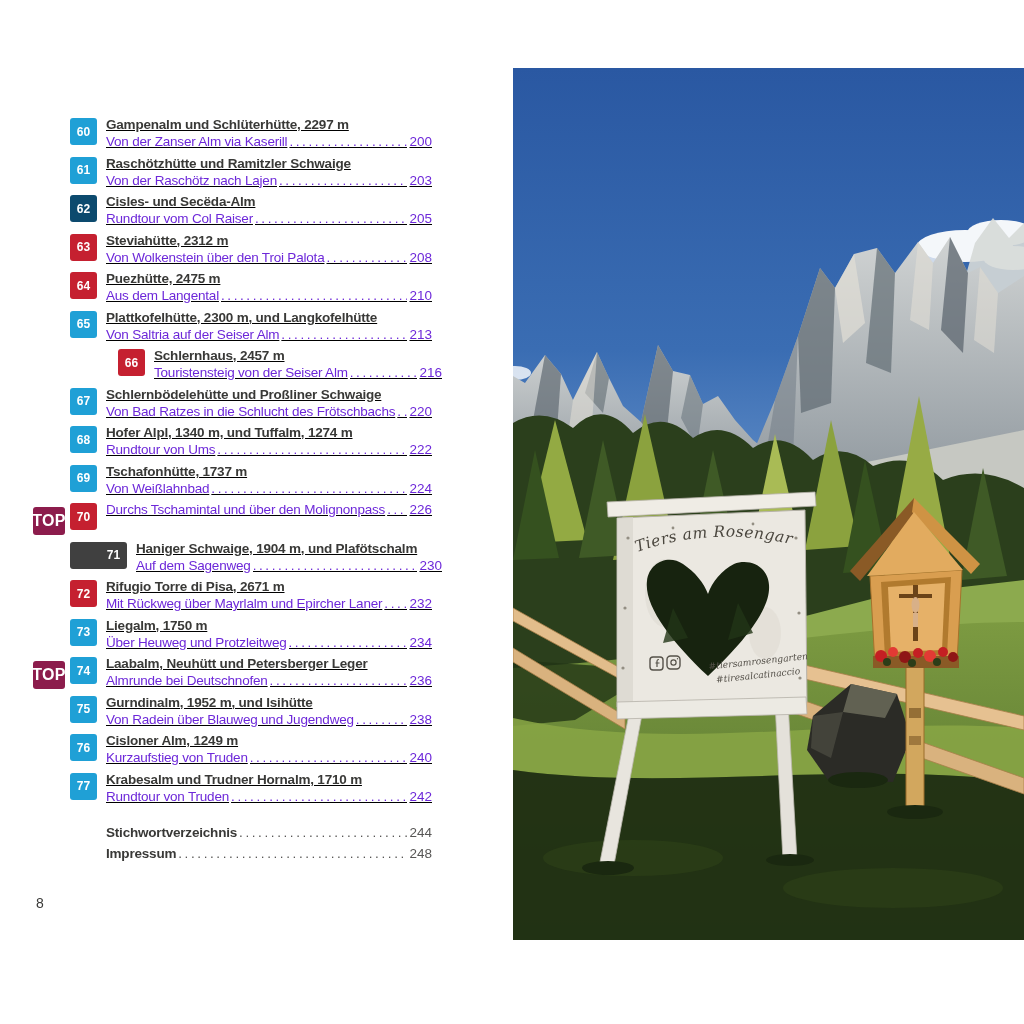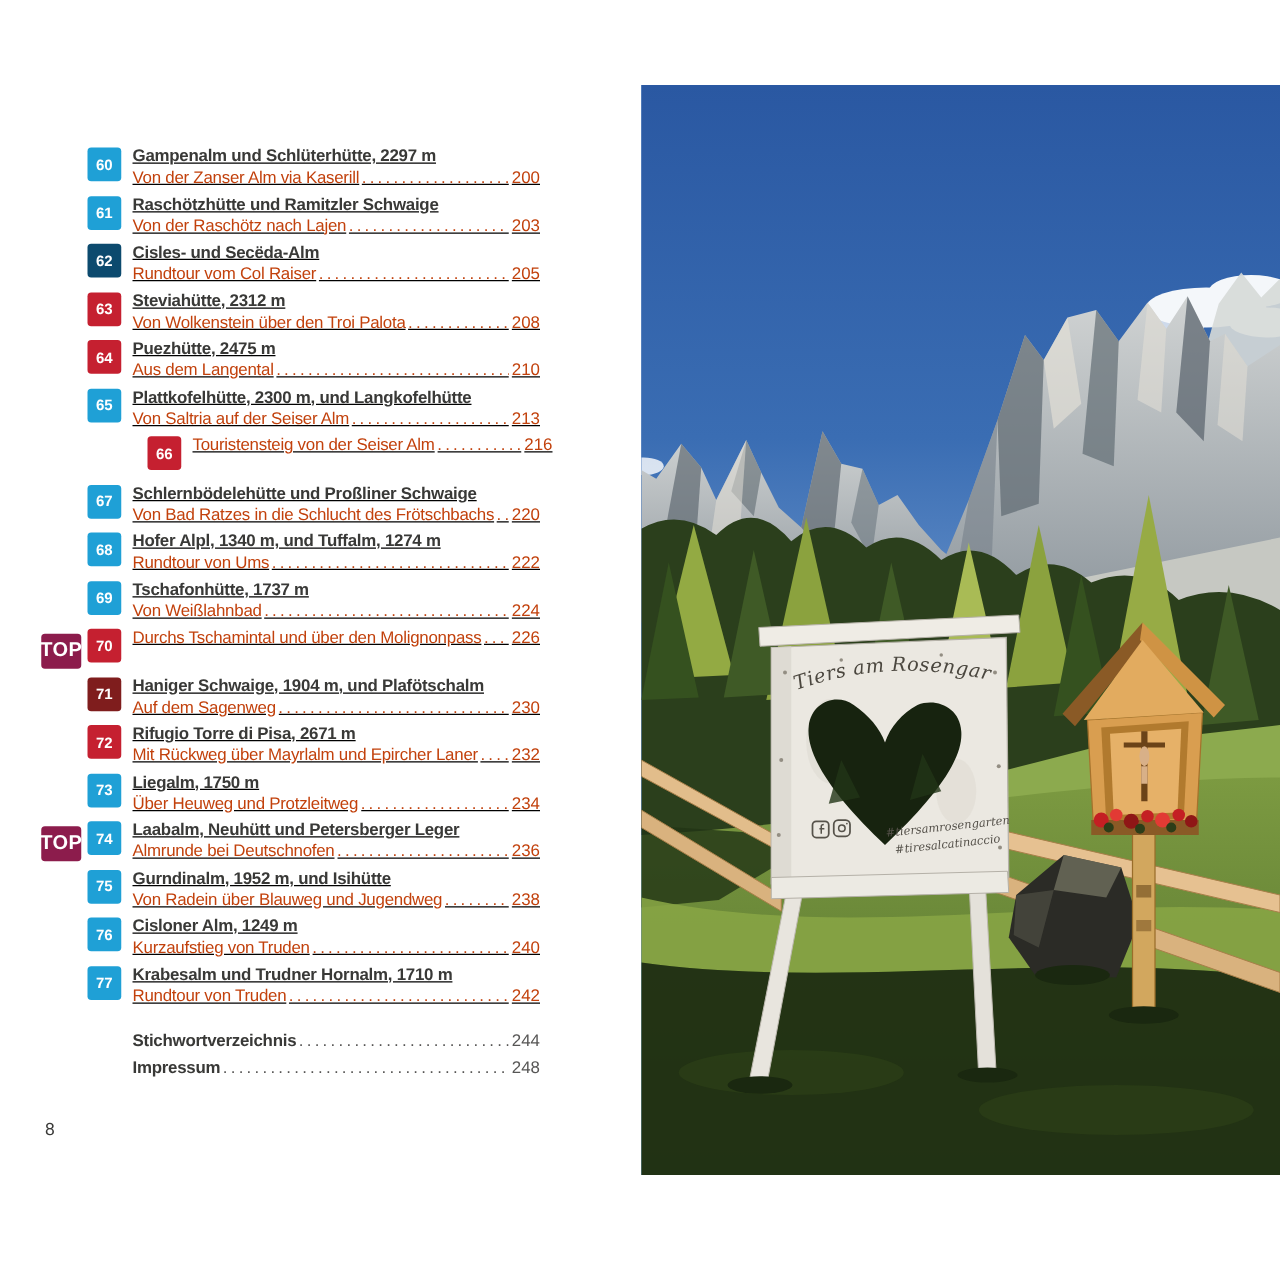--- a/index.html
+++ b/index.html
@@ -22,21 +22,21 @@
   .top-badge{
     position:absolute;left:-37px;top:6px;width:32px;height:28px;border-radius:3px;
     background:#8c1c4c;color:#fff;font-size:16px;font-weight:bold;
     display:flex;align-items:center;justify-content:center;letter-spacing:.3px;
   }
   .entry-content{width:326px;min-width:0;text-decoration:underline;}
   .title{
     display:block;font-size:13.5px;line-height:17px;font-weight:bold;color:#393937;
     letter-spacing:-0.2px;white-space:nowrap;
   }
-  .subline{display:flex;align-items:baseline;font-size:13.5px;line-height:17px;color:#c2410c;}
+  .subline{display:flex;align-items:baseline;font-size:13.5px;line-height:17px;color:#6d28d9;}
   .sub-text{white-space:nowrap;letter-spacing:-0.2px;}
   .leader{flex:1 1 auto;min-width:0;overflow:hidden;white-space:nowrap;margin:0 2px;}
   .leader::after{content:"....................................................................";letter-spacing:2.6px;}
   .pagenum{flex:0 0 auto;text-align:right;}
   .extras{margin-top:17px;margin-left:36px;width:326px;}
   .extra-row{display:flex;align-items:baseline;font-size:13.5px;line-height:21px;color:#575655;}
   .extra-title{font-weight:bold;color:#393937;white-space:nowrap;letter-spacing:-0.2px;}
   .folio{
     position:absolute;left:36px;top:895px;font-size:14px;color:#3a3a38;
   }
@@ -128,20 +128,21 @@
         <span class="leader"></span>
         <span class="pagenum">213</span>
       </span>
     </span>
   </div>
 
   <div class="entry">
 
     <span class="badge" style="background: rgb(197, 32, 48); margin-left: 48px;">66</span>
     <span class="entry-content">
+      <span class="title">Schlernhaus, 2457 m</span>
       <span class="subline">
         <span class="sub-text">Touristensteig von der Seiser Alm</span>
         <span class="leader"></span>
         <span class="pagenum">216</span>
       </span>
     </span>
   </div>
 
   <div class="entry">
 
@@ -189,21 +190,21 @@
       <span class="subline">
         <span class="sub-text">Durchs Tschamintal und über den Molignonpass</span>
         <span class="leader"></span>
         <span class="pagenum">226</span>
       </span>
     </span>
   </div>
 
   <div class="entry">
 
-    <span class="badge" style="background: #7f1d1d;">71</span>
+    <span class="badge" style="background: #404040; padding-left: 30px;">71</span>
     <span class="entry-content">
       <span class="title">Haniger Schwaige, 1904 m, und Plafötschalm</span>
       <span class="subline">
         <span class="sub-text">Auf dem Sagenweg</span>
         <span class="leader"></span>
         <span class="pagenum">230</span>
       </span>
     </span>
   </div>
 

